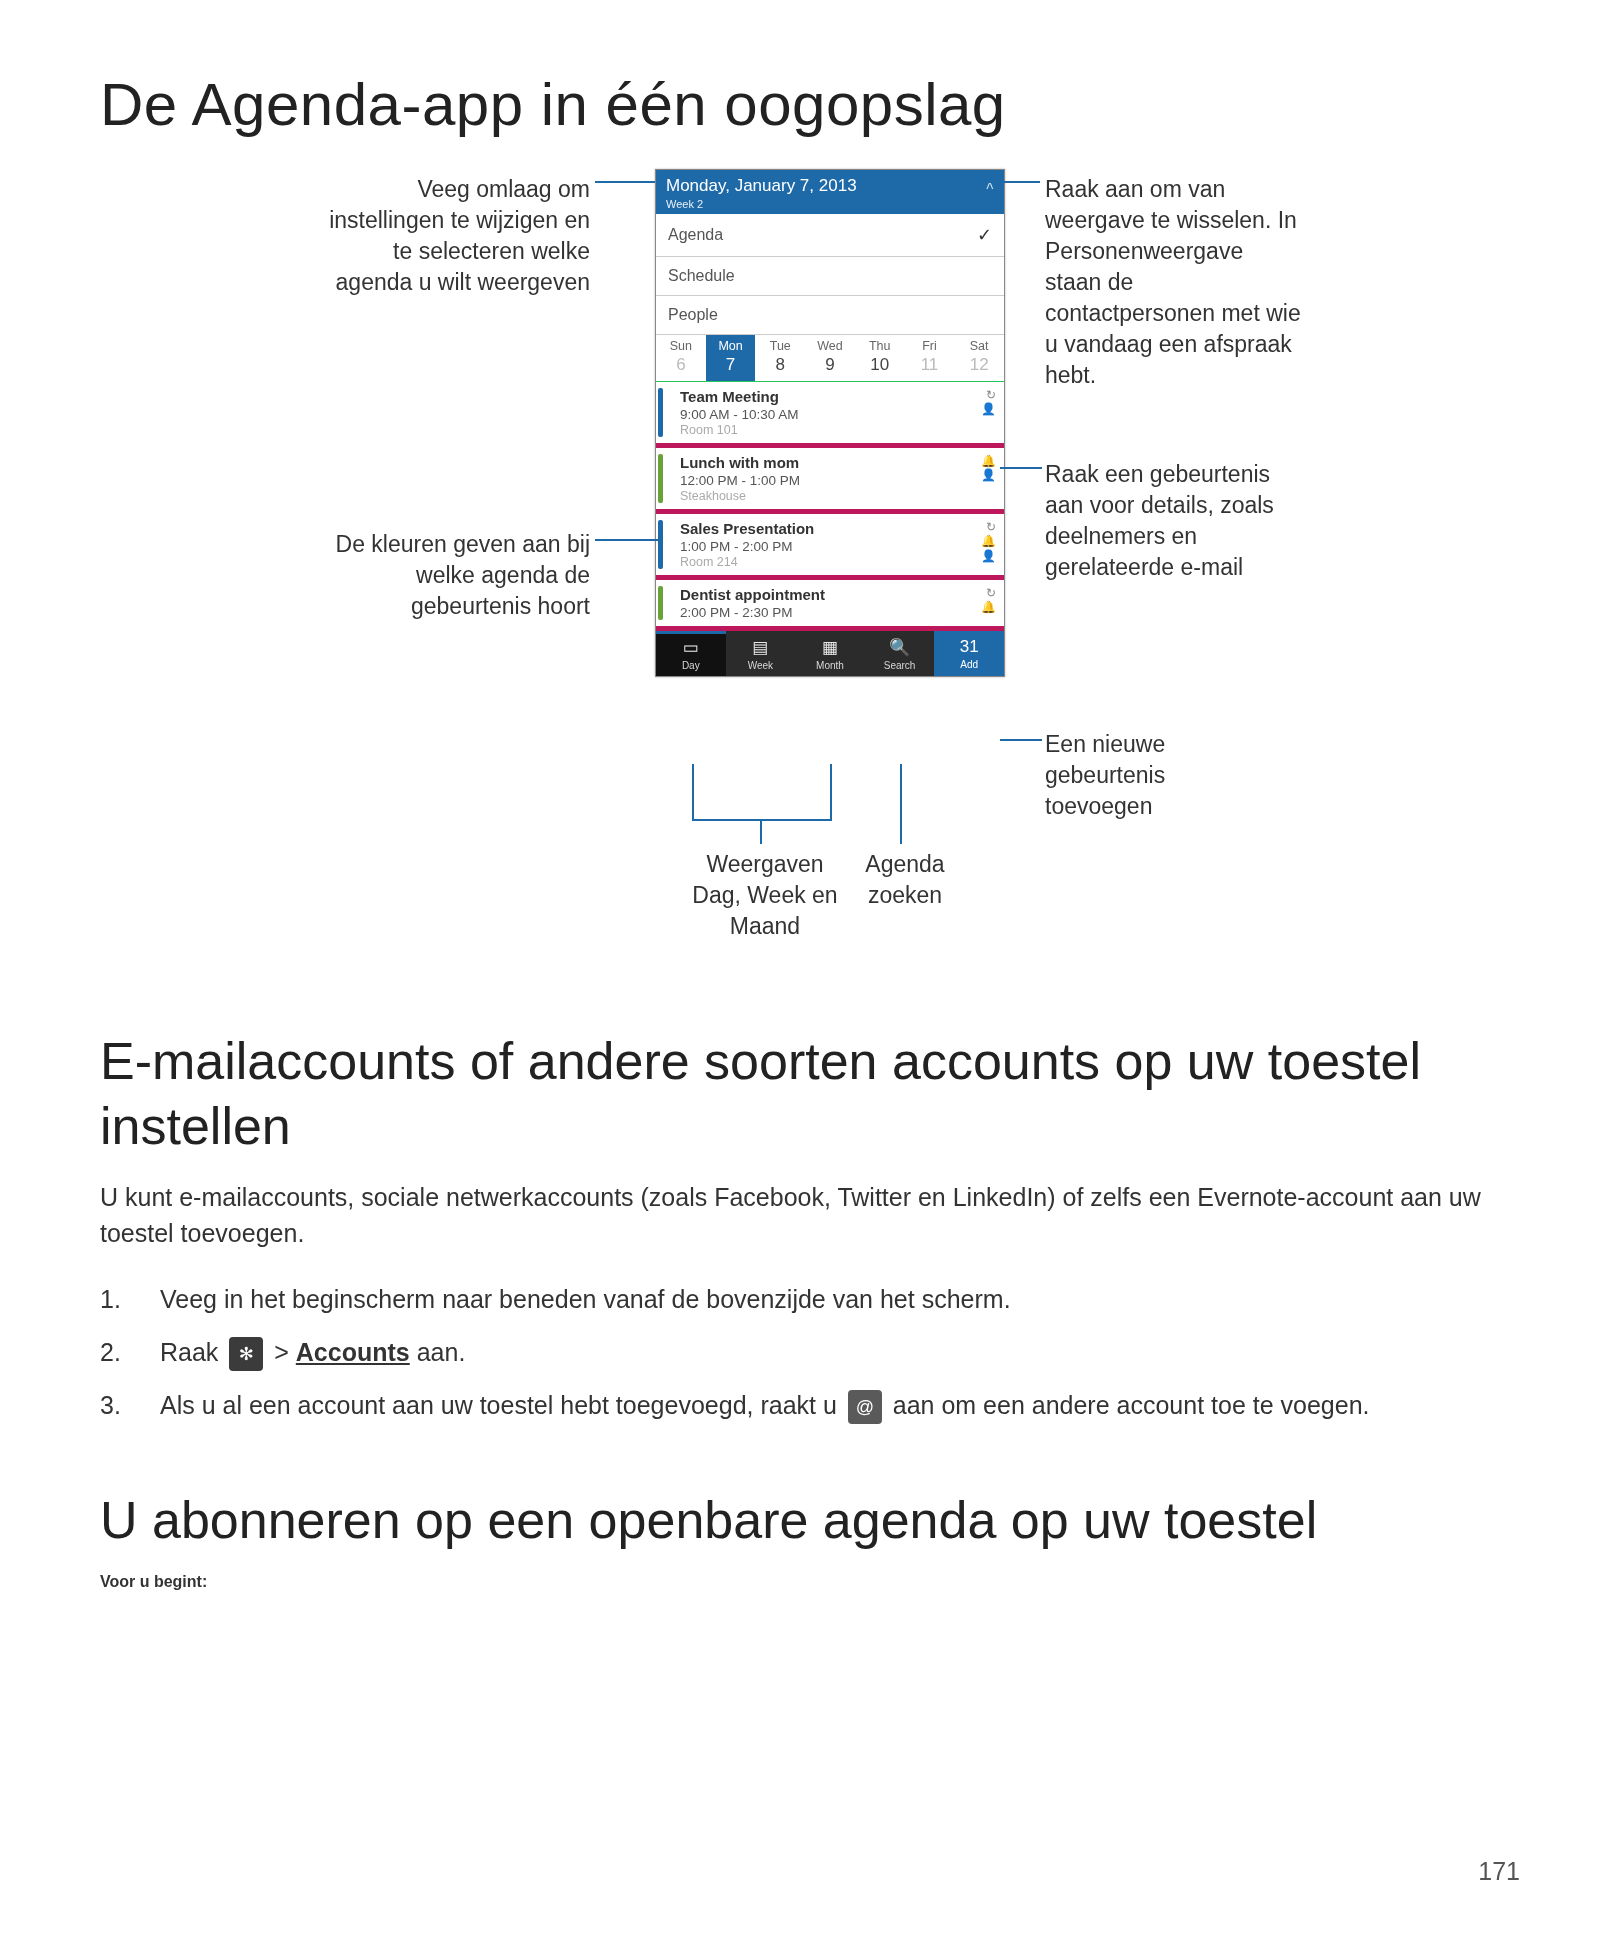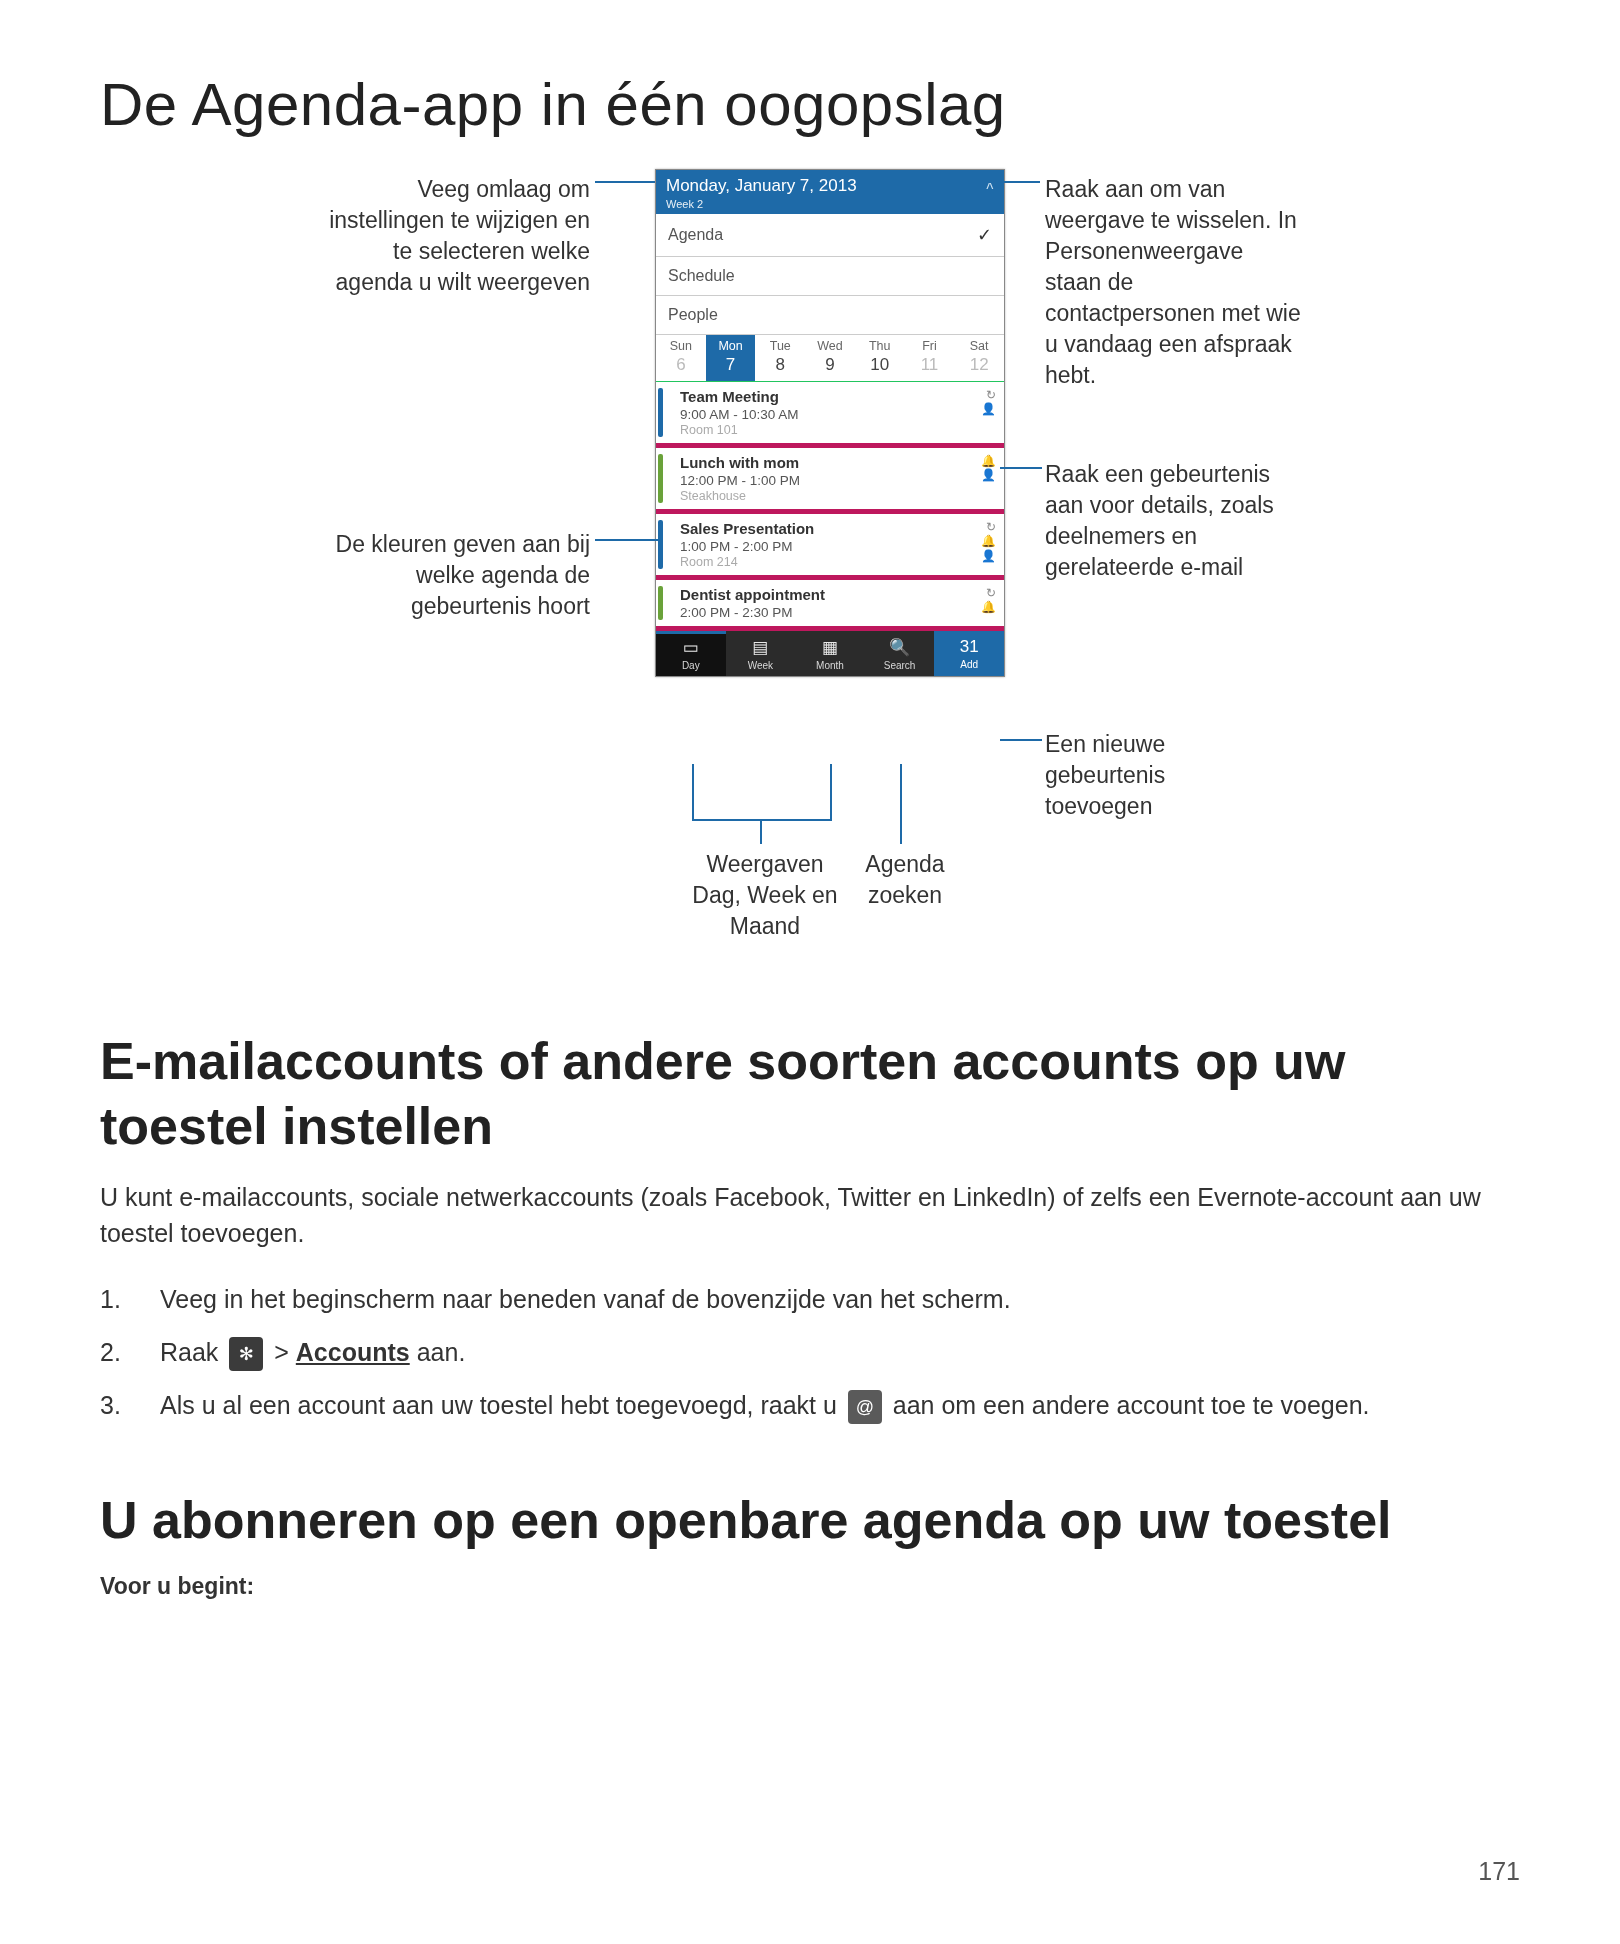--- a/index.html
+++ b/index.html
@@ -1,29 +1,29 @@
 <!DOCTYPE html>
 <html><head>
 <meta charset="utf-8">
 <style>
   html,body{margin:0;padding:0;background:#fff;font-family:Arial,Helvetica,sans-serif;color:#333;}
   .page{width:1620px;min-height:1944px;margin:0 auto;position:relative;padding:70px 100px 0 100px;box-sizing:border-box;}
   .hdr{display:flex;justify-content:space-between;font-size:24px;color:#7a7a7a;margin-bottom:110px;}
   h1{font-weight:400;font-size:60px;color:#222;margin:0 0 30px 0;letter-spacing:0.5px;}
-  h2{font-weight:700;font-size:52px;color:#222;margin:60px 0 20px 0;line-height:1.25;}
+  h2{font-weight:400;font-size:52px;color:#222;margin:60px 0 20px 0;line-height:1.25;}
   .body-text{font-size:25px;line-height:1.45;color:#333;}
   .ol{margin-top:25px;}
   .li{display:flex;font-size:25px;line-height:1.8;margin-bottom:8px;align-items:center;}
   .li .num{width:60px;color:#333;}
   .li .txt{flex:1;}
   .li .txt b{font-weight:bold;text-decoration:underline;}
   .inline-icon{display:inline-flex;align-items:center;justify-content:center;width:34px;height:34px;background:#3b3b3b;color:#fff;font-size:18px;border-radius:4px;margin:0 4px;vertical-align:middle;}
   .inline-icon.at{background:#5a5a5a;}
   .pagenum{position:absolute;bottom:58px;right:100px;font-size:25px;color:#555;}
-  .before{font-size:23px;font-weight:bold;margin-top:15px;}
+  .before{font-size:16px;font-weight:bold;margin-top:15px;}
 
   
   .figure{position:relative;width:1000px;height:800px;margin:0 auto 20px auto;}
   .callout{position:absolute;font-size:23px;color:#333;line-height:1.35;}
   .callout.left{text-align:right;}
   .callout.right{text-align:left;}
   .callout.bottom{text-align:center;}
   .lead{position:absolute;background:#1e6aa8;}
   .lead.h{height:2px;}
   .lead.v{width:2px;}

